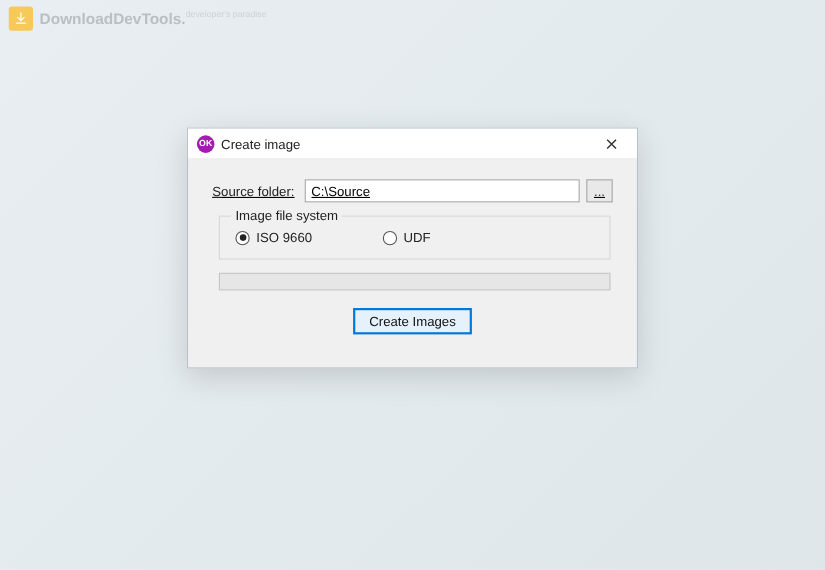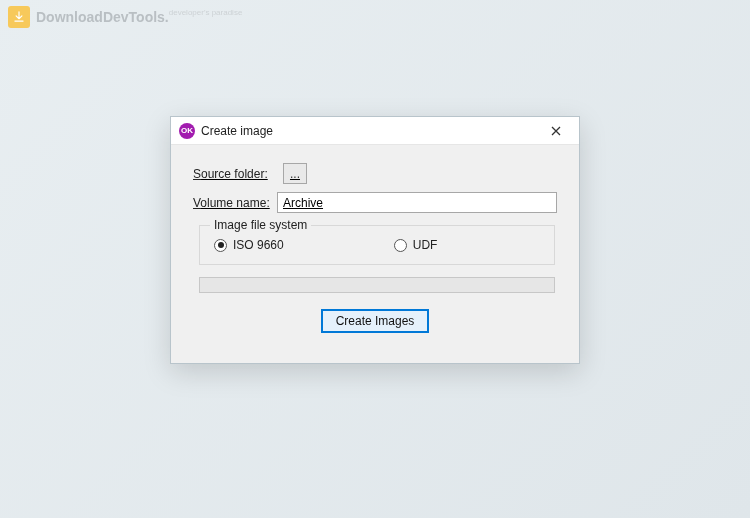--- a/index.html
+++ b/index.html
@@ -104,21 +104,21 @@
     position: relative;
     text-align: right;
   }
   .group-legend {
     position: absolute;
     top: -8px; left: 10px;
     background: #f0f0f0;
     padding: 0 4px;
     font-size: 12px; color: #222;
   }
-  .radio-row { display: flex; gap: 110px; }
+  .radio-row { display: flex; gap: 64px; }
   .radio-item { display: flex; align-items: center; font-size: 12px; color:#222; cursor:pointer; }
   .radio-outer {
     width: 13px; height: 13px;
     border: 1px solid #555; border-radius: 50%;
     margin-right: 6px;
     display: flex; align-items: center; justify-content: center;
     background:#fff;
   }
   .radio-inner { width: 6px; height: 6px; border-radius:50%; background:#222; }
 
@@ -165,27 +165,24 @@
       <svg viewBox="0 0 10 10">
           <path d="M1 1 L9 9 M9 1 L1 9"></path>
         </svg>
     </div>
   </div>
 
   <div class="content">
 
     <div class="form-row">
       <label class="form-label"><span class="ul">S</span><span>ource folder:</span></label>
+      <input class="text-input" value="C:\Source" style="">
       <div class="browse-btn">...</div>
     </div>
 
-    <div class="form-row">
-      <label class="form-label"><span class="ul">V</span><span>olume name:</span></label>
-      <input class="text-input" value="Archive" style="">
-    </div>
 
 
     <div class="groupbox">
       <span class="group-legend">Image file system</span>
       <div class="radio-row">
         <div class="radio-item">
           <span class="radio-outer">
               <span class="radio-inner"></span>
             </span>
           <span><span class="ul">I</span><span>SO 9660</span></span>

